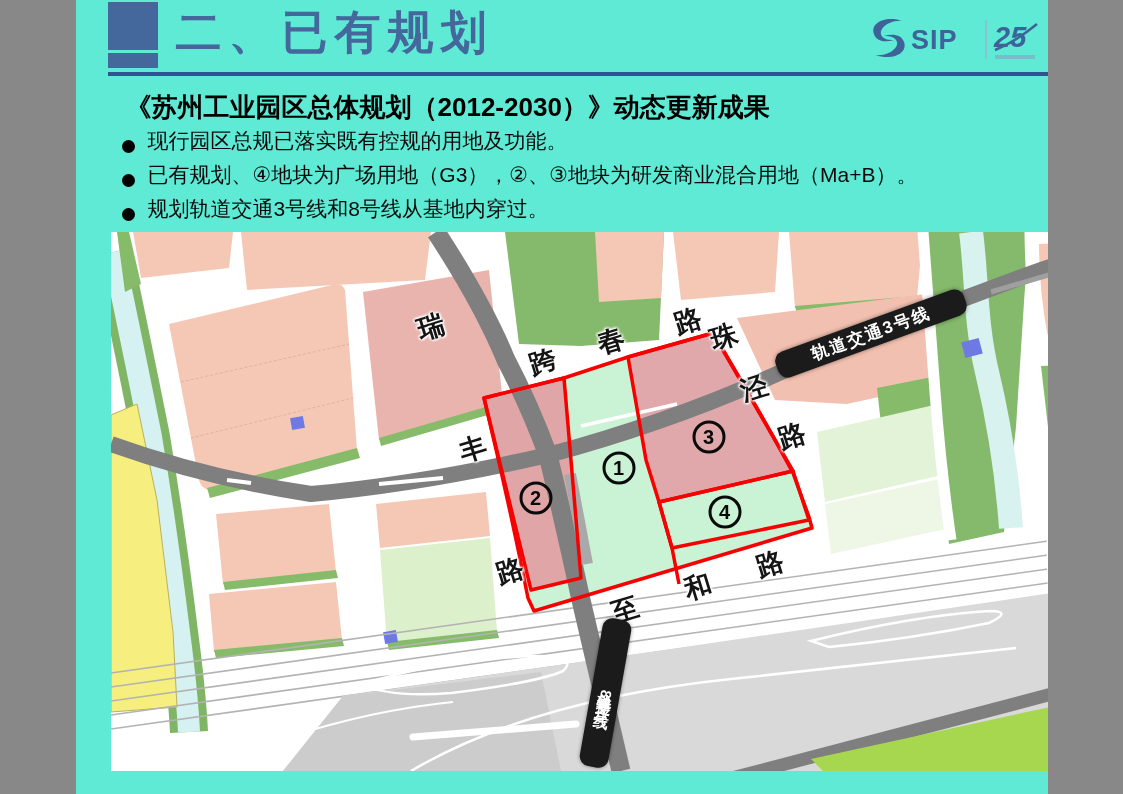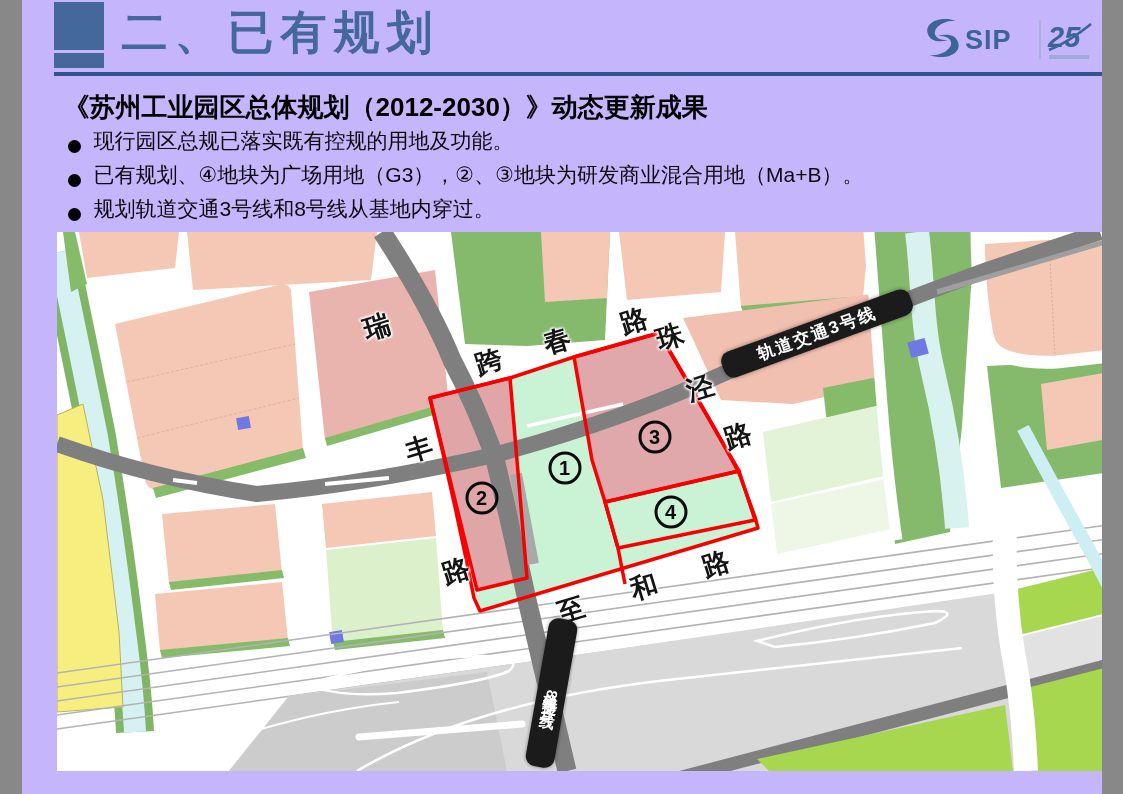--- a/index.html
+++ b/index.html
@@ -1,27 +1,27 @@
 <!DOCTYPE html>
 <html><head>
 <meta charset="utf-8">
 <style>
   html,body{margin:0;padding:0;background:#888;}
   .page{
-    position:relative;width:1080px;height:794px;background:#c4b5fd;overflow:hidden;
+    position:relative;width:972px;height:794px;background:#5eead4;overflow:hidden;
     font-family:"Liberation Sans","DejaVu Sans",sans-serif;margin:0 auto;
   }
   
   .decor-square{position:absolute;left:32px;top:2px;width:50px;height:48px;background:#44679C;}
   .decor-bar{position:absolute;left:32px;top:53px;width:50px;height:15px;background:#44679C;}
   .slide-title{position:absolute;left:100px;top:2px;font-size:46px;font-weight:bold;color:#44679C;letter-spacing:7px;white-space:nowrap;}
   .header-rule{position:absolute;left:32px;top:72px;width:1091px;height:4px;background:#31538F;}
   .logo{position:absolute;right:8px;top:14px;width:173px;height:50px;}
   
-  .heading{position:absolute;left:42px;top:90px;font-size:26px;font-weight:bold;color:#000;white-space:nowrap;}
+  .heading{position:absolute;left:50px;top:90px;font-size:26px;font-weight:bold;color:#000;white-space:nowrap;}
   .bullets{position:absolute;left:46px;top:128px;width:1040px;}
   .bullet-row{display:flex;align-items:flex-end;margin-bottom:9px;}
   .bullet-dot{width:13px;height:13px;border-radius:50%;background:#000;margin:7px 13px 0 0;flex:0 0 13px;}
   .bullet-text{font-size:21px;color:#0a0a0a;line-height:25px;white-space:nowrap;}
   
   .map{position:absolute;left:35px;top:232px;width:1086px;height:539px;background:#fff;}
   .map svg{position:absolute;left:0;top:0;}
   .road-label{
     position:absolute;transform:translate(-50%,-50%) rotate(-17deg);
     font-size:27px;font-weight:600;color:#141414;white-space:nowrap;

